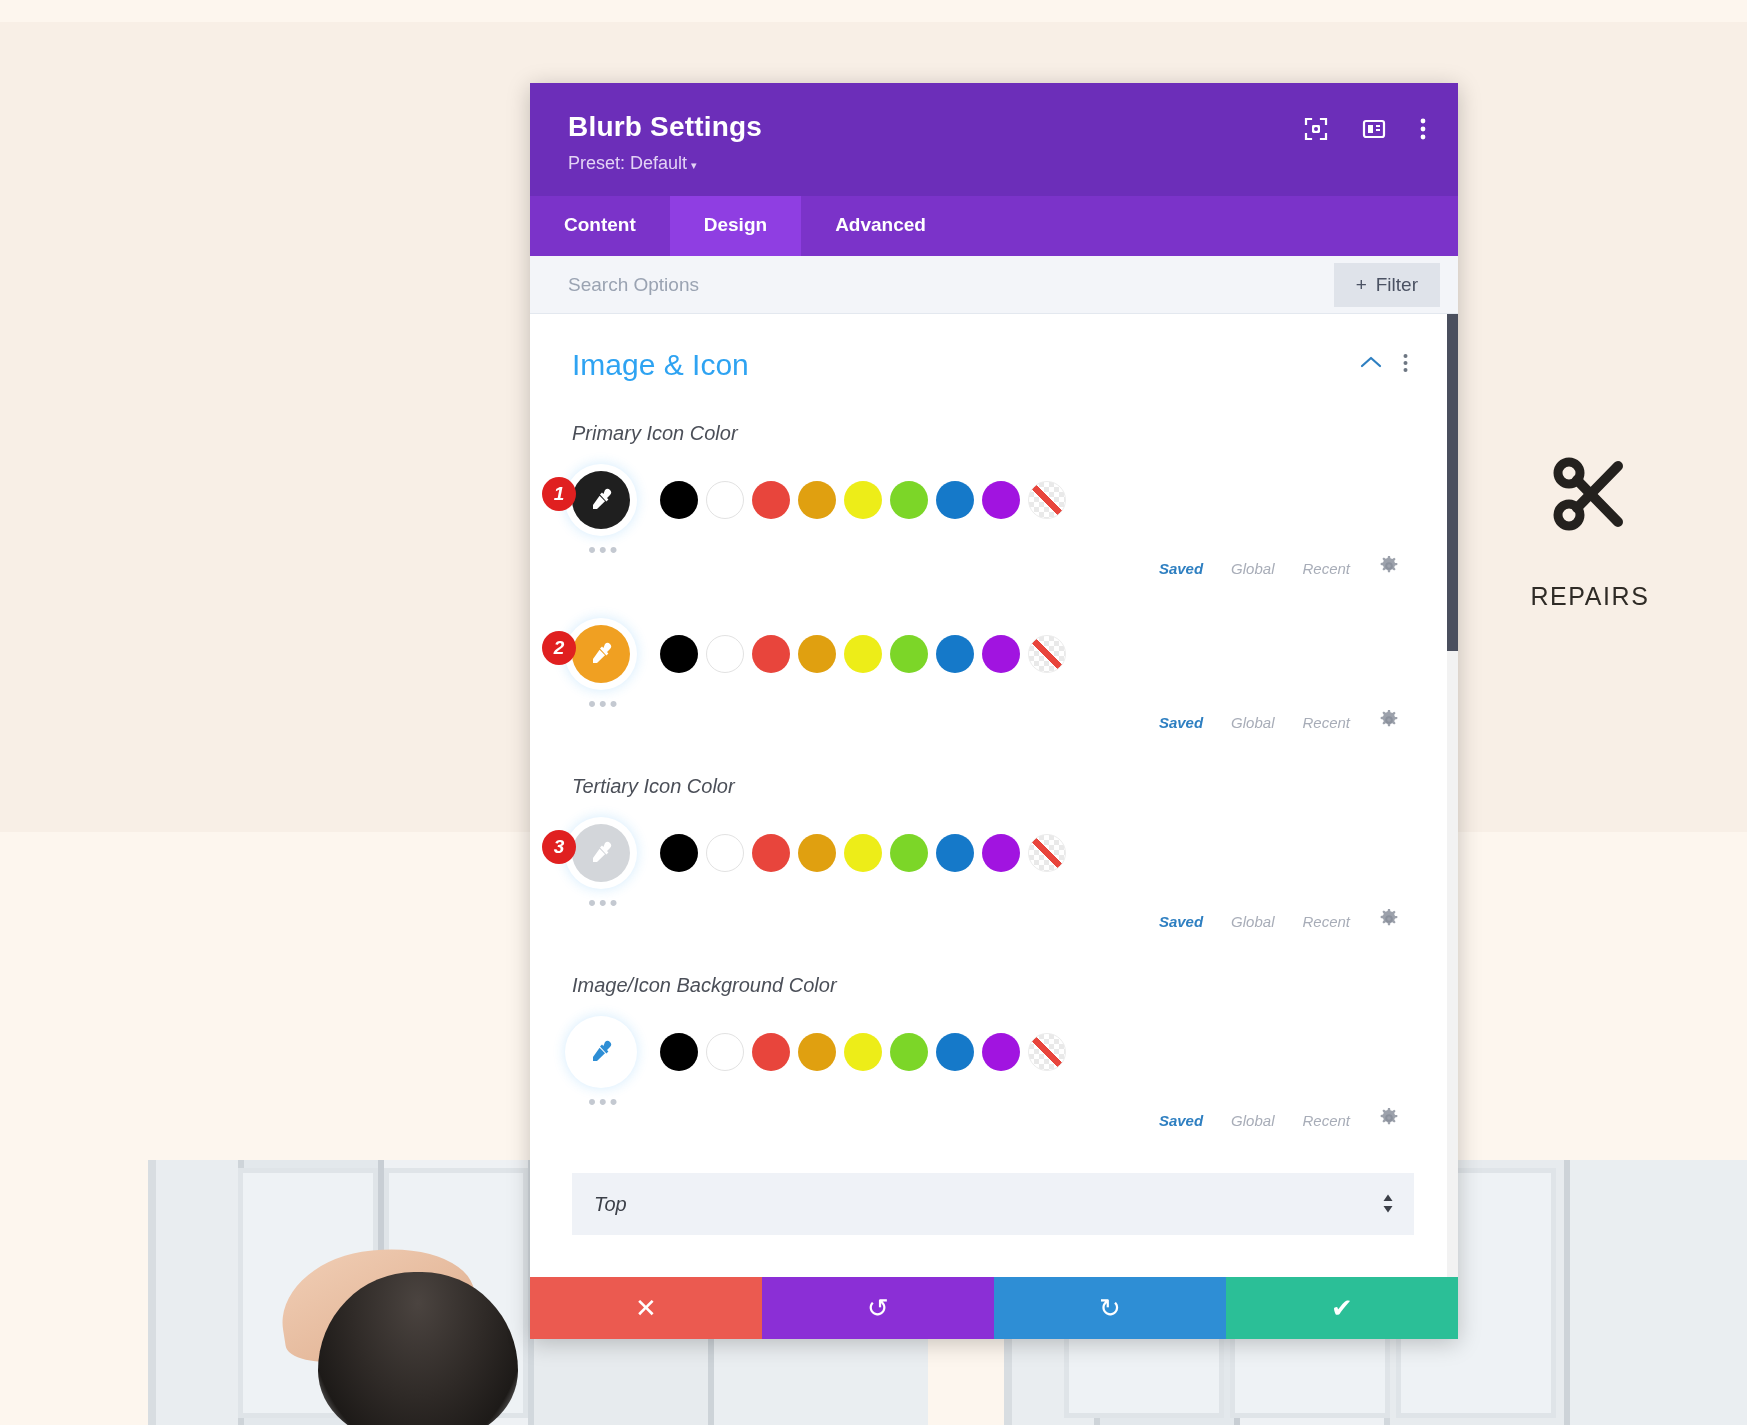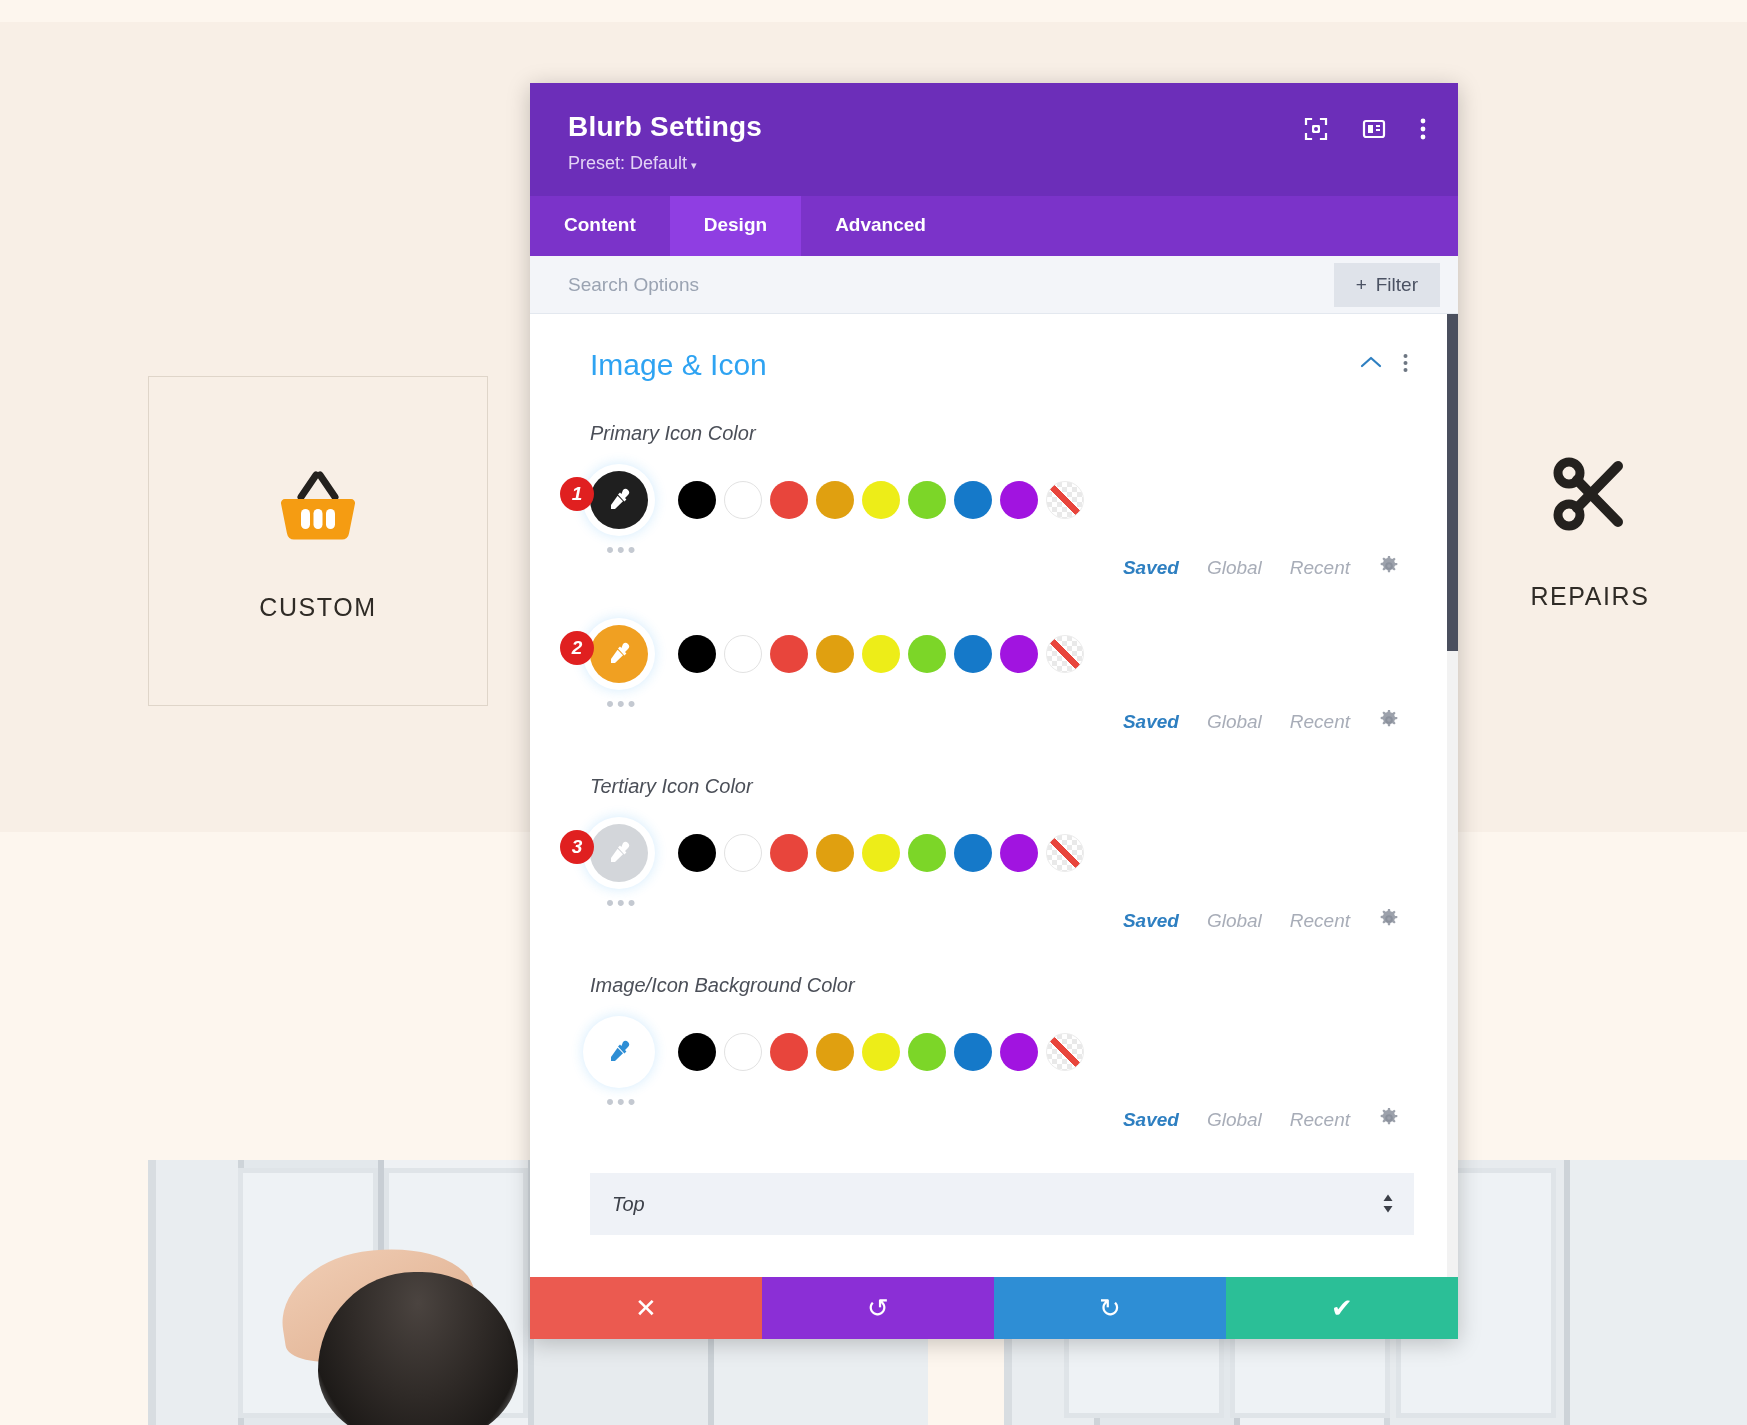--- a/index.html
+++ b/index.html
@@ -195,21 +195,21 @@
     font-family: "Liberation Sans", sans-serif;
   }
 
   .modal-body {
     flex: 1;
     position: relative;
     overflow: hidden;
     background: #ffffff;
     padding: 0 0 0 0;
   }
-  .body-inner { padding: 34px 44px 0 60px; }
+  .body-inner { padding: 34px 44px 0 42px; }
 
   .section-head {
     display: flex;
     align-items: center;
     justify-content: space-between;
     margin-bottom: 40px;
     padding-right: 6px;
   }
   .section-title {
     color: #2ea3f2;
@@ -288,21 +288,21 @@
     margin-top: -6px;
     margin-bottom: 40px;
   }
   .meta-links {
     display: flex;
     align-items: center;
     gap: 28px;
     margin-left: auto;
     padding-right: 14px;
   }
-  .meta-link { font-size: 19px; color: #a8adb8; cursor: pointer; }
+  .meta-link { font-size: 15px; color: #a8adb8; cursor: pointer; }
   .meta-link.active { color: #2e7fc1; font-weight: bold; }
 
   .select-wrap {
     position: relative;
     margin-top: 6px;
   }
   .select-box {
     background: #eff2f7;
     border: none;
     width: 100%;
@@ -362,33 +362,20 @@
 </style>
 </head>
 <body>
 
 <div class="page">
 
   <div class="band-top"></div>
   <div class="band-services"></div>
   <div class="band-lower"></div>
 
-  <div class="svc-card custom">
-    <div class="svc-icon">
-      <svg width="86" height="80" viewBox="0 0 86 80">
-        <path d="M26 30 L41 8" stroke="#24211e" stroke-width="7" stroke-linecap="round" fill="none"></path>
-        <path d="M60 30 L45 8" stroke="#24211e" stroke-width="7" stroke-linecap="round" fill="none"></path>
-        <path d="M10 32 h66 a4 4 0 0 1 4 4.6 l-6 30 a7 7 0 0 1 -7 6 H19 a7 7 0 0 1 -7 -6 l-6 -30 A4 4 0 0 1 10 32 z" fill="#f59c12"></path>
-        <rect x="26" y="42" width="9" height="20" rx="4.5" fill="#ffffff"></rect>
-        <rect x="38.5" y="42" width="9" height="20" rx="4.5" fill="#ffffff"></rect>
-        <rect x="51" y="42" width="9" height="20" rx="4.5" fill="#ffffff"></rect>
-      </svg>
-    </div>
-    <div class="svc-label">CUSTOM</div>
-  </div>
 
   <div class="svc-plain repairs">
     <div class="svc-icon">
       <svg width="84" height="80" viewBox="0 0 84 80">
         <circle cx="21" cy="17" r="11" fill="none" stroke="#24211e" stroke-width="9"></circle>
         <circle cx="21" cy="59" r="11" fill="none" stroke="#24211e" stroke-width="9"></circle>
         <path d="M29 24 L70 66" stroke="#24211e" stroke-width="10" stroke-linecap="round" fill="none"></path>
         <path d="M29 52 L70 10" stroke="#24211e" stroke-width="10" stroke-linecap="round" fill="none"></path>
       </svg>
     </div>

